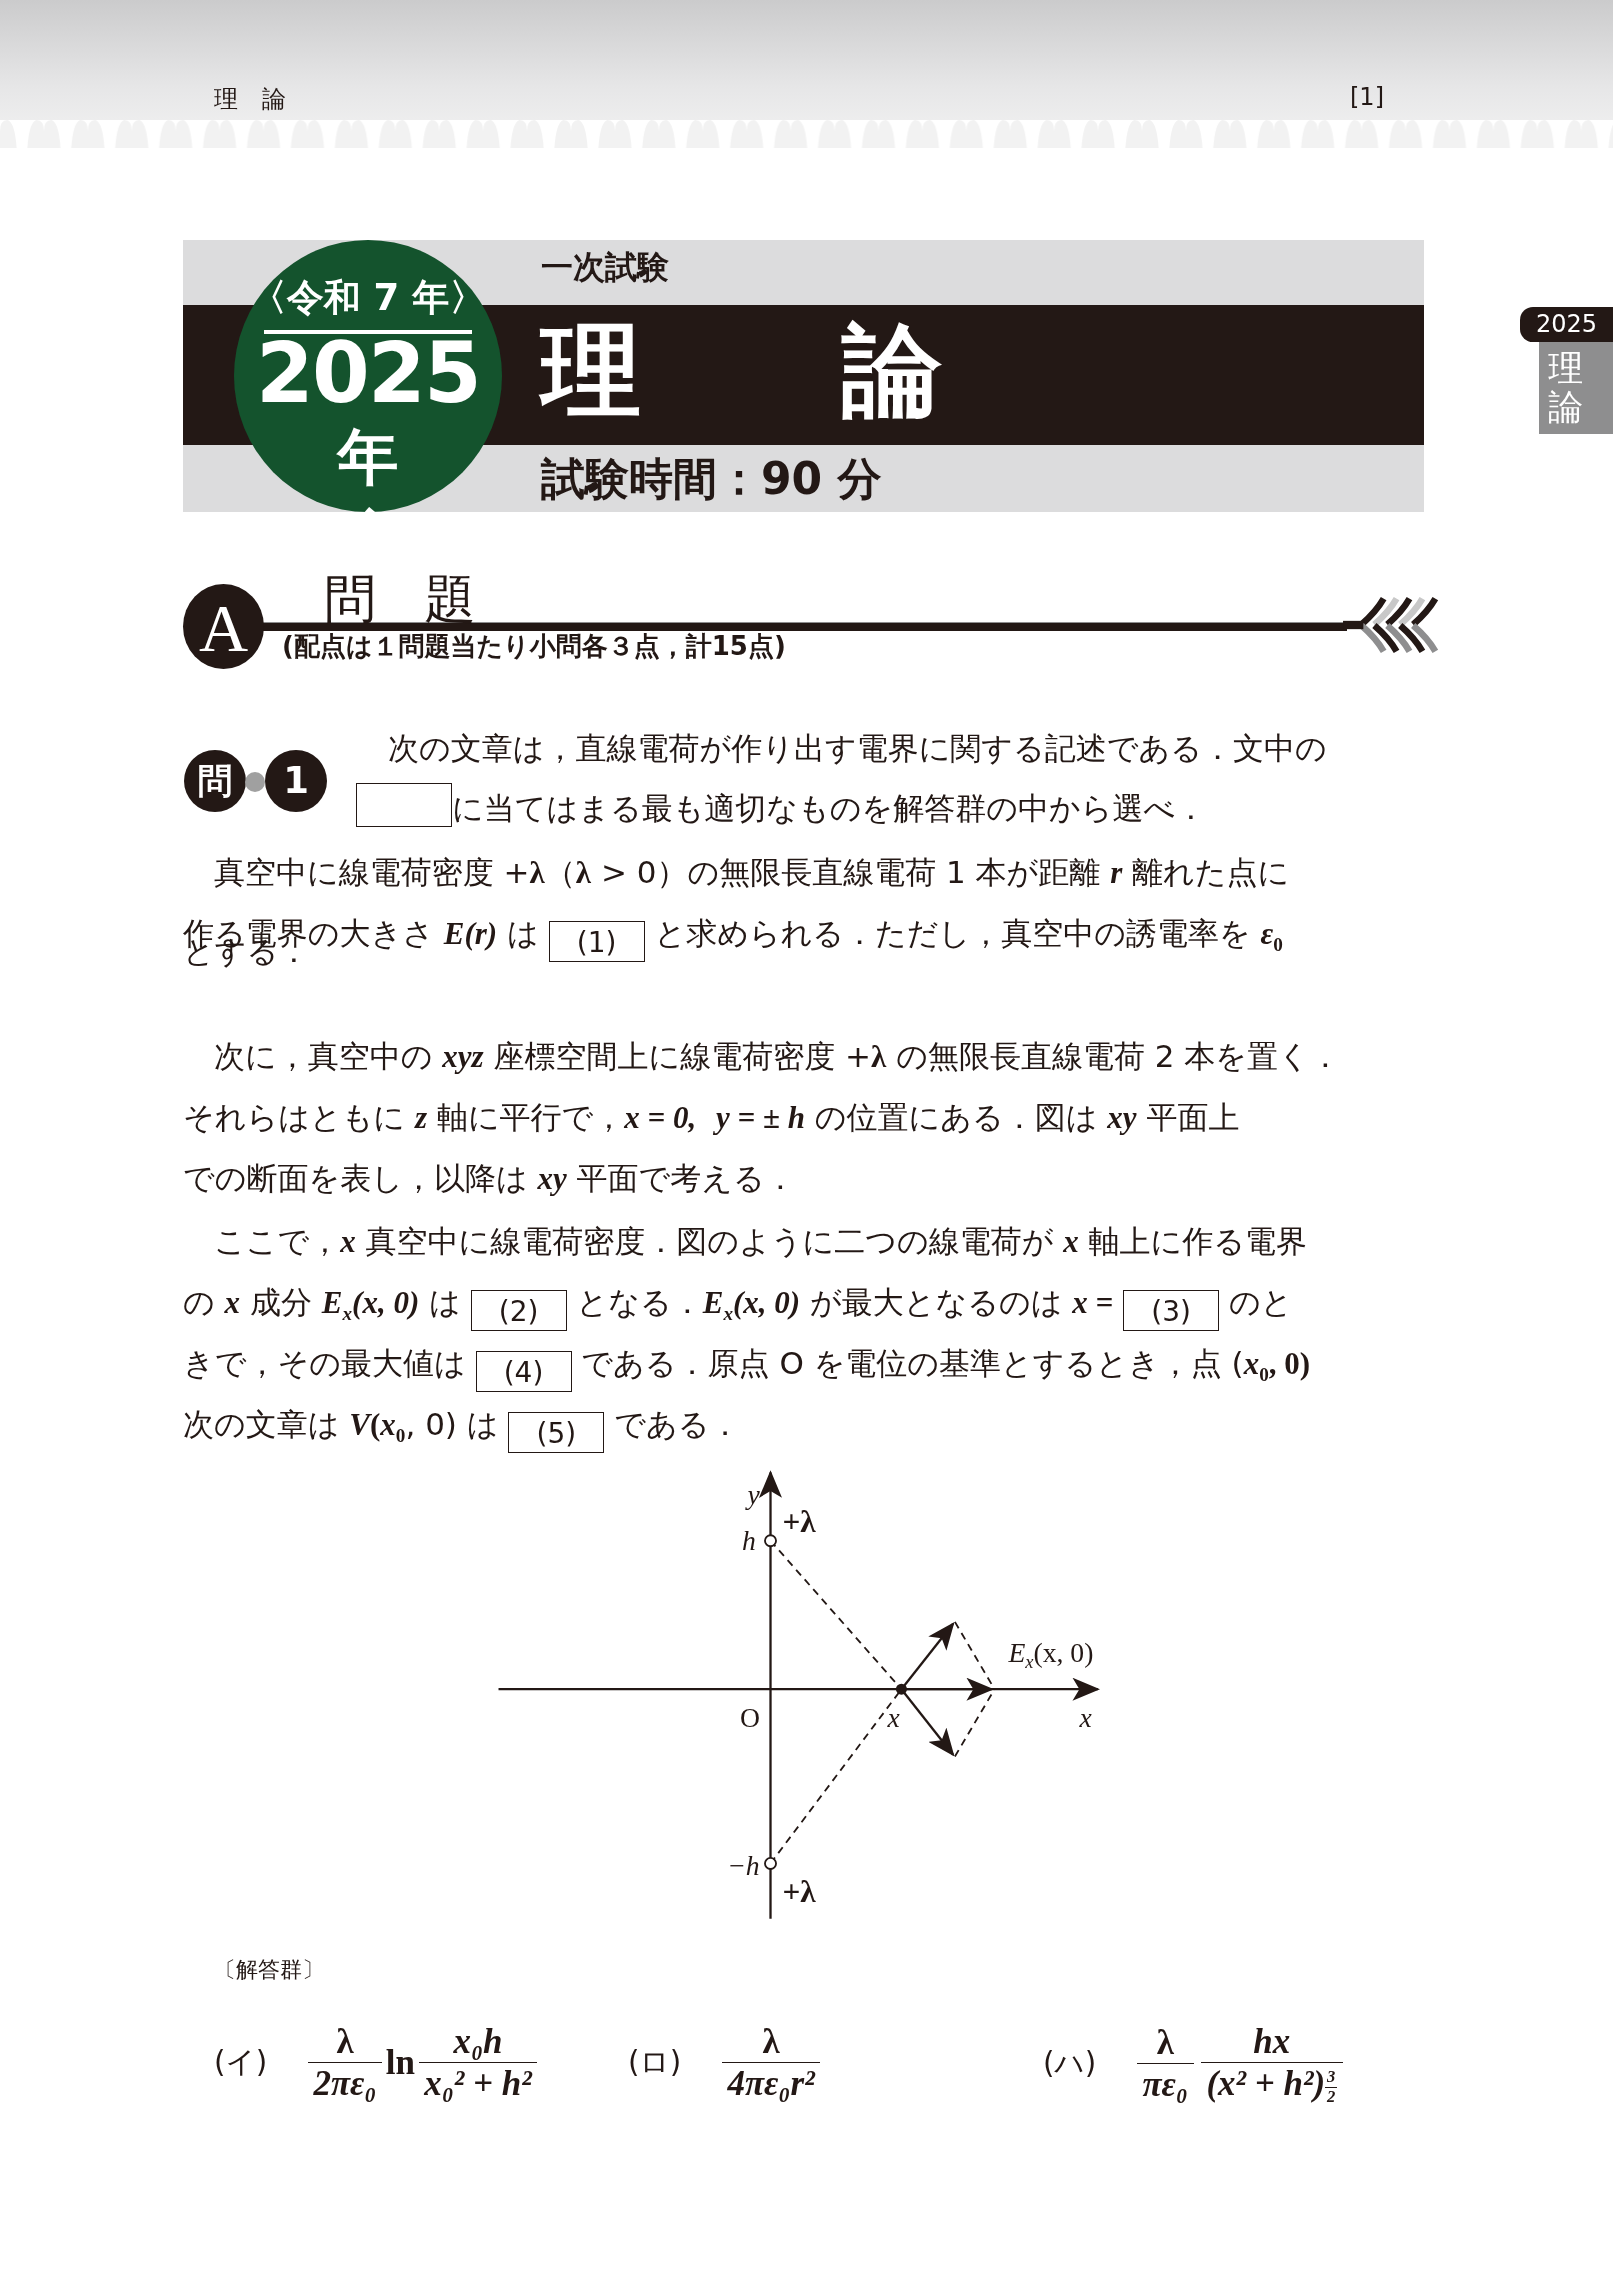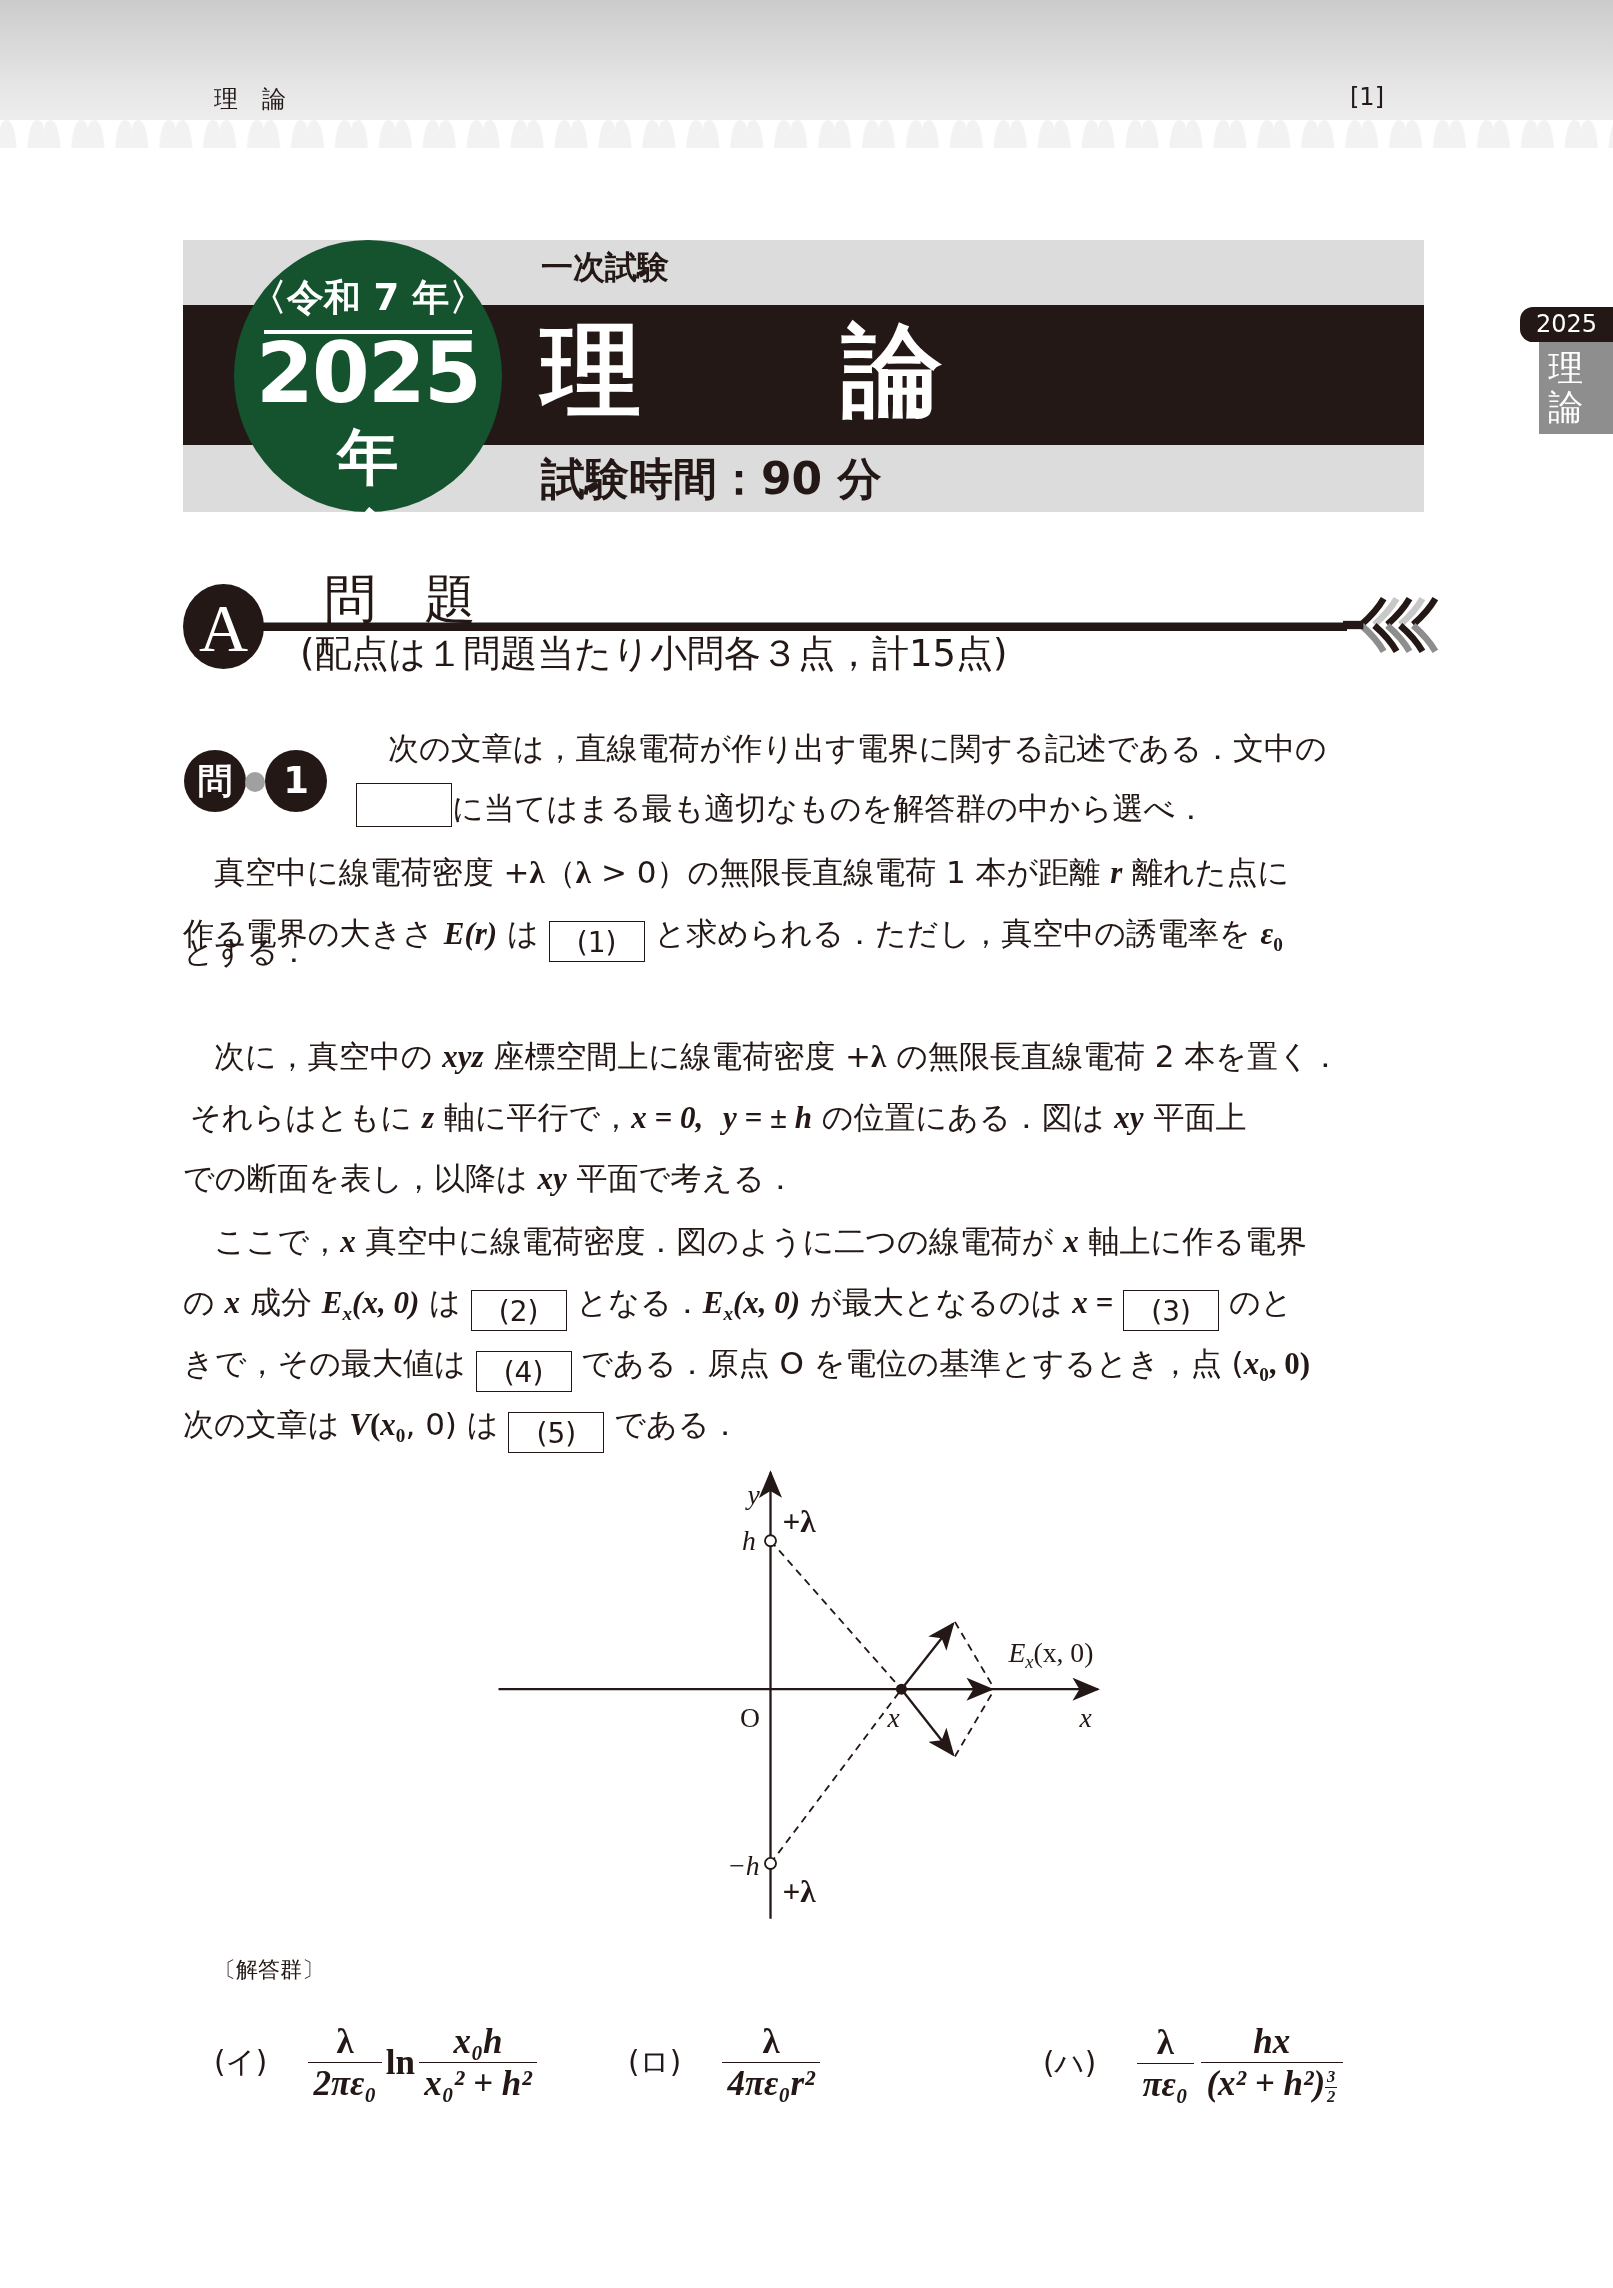--- a/index.html
+++ b/index.html
@@ -51,21 +51,21 @@
 
   
   .section-a-badge {
     position: absolute; left: 183px; top: 584px; width: 81px; height: 85px; border-radius: 50%;
     background: #231815; color: #fff; font-family: "Liberation Serif", "DejaVu Serif", serif;
     font-size: 68px; text-align: center; line-height: 89px;
   }
   .section-a-title { position: absolute; left: 288px; top: 565px; font-size: 52px; font-weight: normal; font-family: "DejaVu Serif", serif; letter-spacing: 48px; margin-left: 36px; }
   .section-a-rule { position: absolute; left: 263px; top: 622px; width: 1084px; height: 8.3px; background: #231815; border-top: 1.8px solid #8e8e8f; }
   .section-a-fletch { position: absolute; left: 1343px; top: 595px; width: 97px; height: 60px; }
-  .section-a-points { position: absolute; left: 300px; top: 629px; font-size: 37px; font-weight: normal; }
+  .section-a-points { position: absolute; left: 282px; top: 629px; font-size: 26px; font-weight: bold; }
 
   
   .q-badge-mon { position: absolute; left: 184px; top: 750px; width: 62px; height: 62px; border-radius: 50%; background: #231815; color: #fff; font-size: 35px; font-weight: bold; text-align: center; line-height: 62px; }
   .q-badge-dot { position: absolute; left: 245px; top: 772px; width: 20px; height: 20px; border-radius: 50%; background: #a0a0a0; }
   .q-badge-num { position: absolute; left: 265px; top: 750px; width: 62px; height: 62px; border-radius: 50%; background: #231815; color: #fff; font-size: 37px; font-weight: bold; text-align: center; line-height: 62px; }
 
   .body-text { position: absolute; font-size: 31px; line-height: 61px; white-space: nowrap; }
   .blank {
     display: inline-block; border: 1.8px solid #231815; border-top-width: 1.4px; height: 41px; vertical-align: -8.3px;
     text-align: center; font-size: 28px; line-height: 41px; box-sizing: border-box;
@@ -155,21 +155,21 @@
 </div>
 
 <div class="body-text" style="left:214px; top:842px;"><span>真空中に線電荷密度 +</span><span class="mb">λ</span><span>（</span><span class="mb">λ</span><span> &gt; 0）の無限長直線電荷 1 本が距離 </span><span class="mbi">r</span><span> 離れた点に</span></div>
 
 <div class="body-text" style="left:183px; top:903px;"><span>作る電界の大きさ </span><span class="mbi">E(r)</span><span> は </span><span class="blank blank-n">(1)</span><span> と求められる．ただし，真空中の誘電率を </span><span class="mbi">ε</span><sub class="mb">0</sub></div>
 
 <div class="body-text" style="left:183px; top:921px;">とする．</div>
 
 <div class="body-text" style="left:214px; top:1026px;"><span>次に，真空中の </span><span class="mbi">xyz</span><span> 座標空間上に線電荷密度 +</span><span class="mb">λ</span><span> の無限長直線電荷 2 本を置く．</span></div>
 
-<div class="body-text" style="left:190px; top:1087px;"><span>それらはともに </span><span class="mbi">z</span><span> 軸に平行で，</span><span class="mbi">x = 0,</span>&nbsp;&nbsp;<span class="mbi">y = ± h</span><span> の位置にある．図は </span><span class="mbi">xy</span><span> 平面上</span></div>
+<div class="body-text" style="left:183px; top:1087px;"><span>それらはともに </span><span class="mbi">z</span><span> 軸に平行で，</span><span class="mbi">x = 0,</span>&nbsp;&nbsp;<span class="mbi">y = ± h</span><span> の位置にある．図は </span><span class="mbi">xy</span><span> 平面上</span></div>
 
 <div class="body-text" style="left:183px; top:1148px;"><span>での断面を表し，以降は </span><span class="mbi">xy</span><span> 平面で考える．</span></div>
 
 <div class="body-text" style="left:214px; top:1211px;"><span>ここで，</span><span class="mbi">x</span><span> 真空中に線電荷密度．図のように二つの線電荷が </span><span class="mbi">x</span><span> 軸上に作る電界</span></div>
 
 <div class="body-text" style="left:183px; top:1272px;"><span>の </span><span class="mbi">x</span><span> 成分 </span><span class="mbi">E</span><sub class="mbi">x</sub><span class="mbi">(x, 0)</span><span> は </span><span class="blank blank-n">(2)</span><span> となる．</span><span class="mbi">E</span><sub class="mbi">x</sub><span class="mbi">(x, 0)</span><span> が最大となるのは </span><span class="mbi">x =</span>&nbsp;<span class="blank blank-n">(3)</span><span> のと</span></div>
 
 <div class="body-text" style="left:183px; top:1333px;"><span>きで，その最大値は </span><span class="blank blank-n">(4)</span><span> である．原点 O を電位の基準とするとき，点 (</span><span class="mbi">x</span><sub class="mb">0</sub><span class="mb">, 0)</span></div>
 
 <div class="body-text" style="left:183px; top:1394px;"><span>次の文章は </span><span class="mbi">V</span><span class="mb">(</span><span class="mbi">x</span><sub class="mb">0</sub><span>, 0) は </span><span class="blank blank-n">(5)</span><span> である．</span></div>

